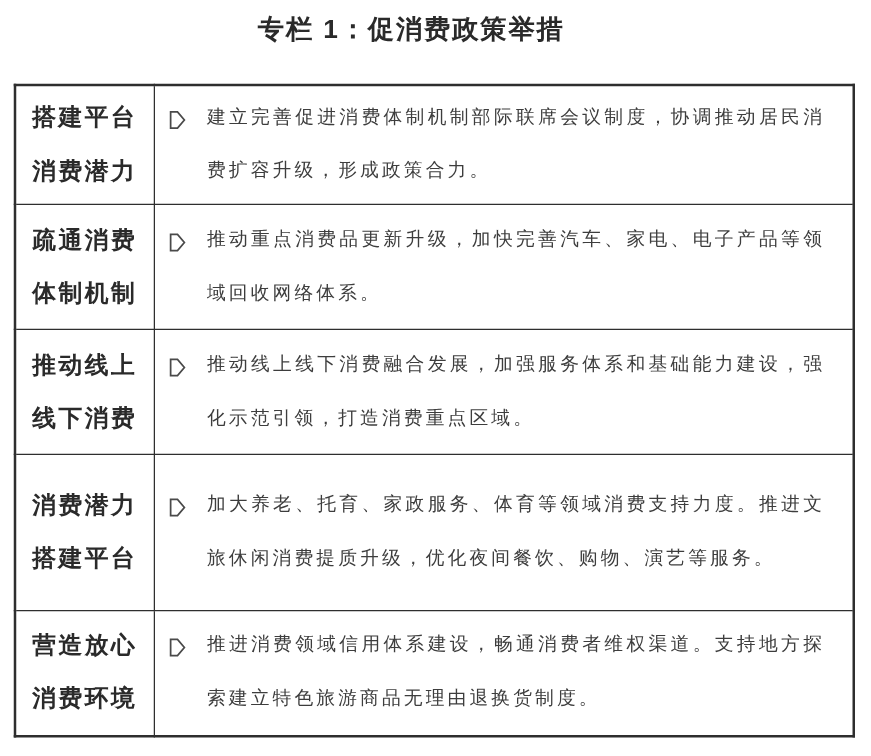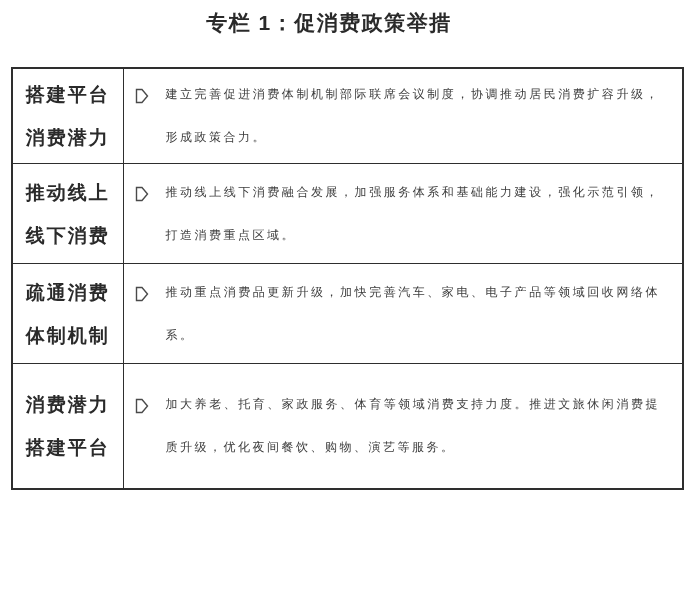--- a/index.html
+++ b/index.html
@@ -61,21 +61,21 @@
     align-items: flex-start;
   }
   .bullet {
     flex: 0 0 14px;
     margin: 15px 17px 0 0;
     display: block;
   }
   .content-text {
     flex: 1;
     font-family: "Liberation Serif", "DejaVu Serif", serif;
-    font-size: 12px;
+    font-size: 15px;
     line-height: 43px;
     letter-spacing: 2.5px;
     color: var(--text-color);
     text-align: justify;
     text-justify: inter-character;
   }
   tr.row-tall td { height: 125px; }
   tr.row-normal td { height: 100px; }
   tr.row-first td { height: 92px; }
 </style>
@@ -98,59 +98,73 @@
             <svg class="bullet" width="14" height="16" viewBox="0 0 14 16">
                 <path d="M1.5 1.5 L7 1.5 L12.5 8 L7 14.5 L1.5 14.5 Z" fill="none" stroke="#4a4a4a" stroke-width="1.4"></path>
               </svg>
             <div class="content-text">建立完善促进消费体制机制部际联席会议制度，协调推动居民消费扩容升级，形成政策合力。</div>
           </div>
         </td>
       </tr>
 
       <tr class="row-normal">
         <td class="label-cell">
+          <span>疏通消费</span><br>
+          <span>体制机制</span>
+        </td>
+        <td class="content-cell">
+          <div class="content-inner">
+            <svg class="bullet" width="14" height="16" viewBox="0 0 14 16">
+                <path d="M1.5 1.5 L7 1.5 L12.5 8 L7 14.5 L1.5 14.5 Z" fill="none" stroke="#4a4a4a" stroke-width="1.4"></path>
+              </svg>
+            <div class="content-text">推动重点消费品更新升级，加快完善汽车、家电、电子产品等领域回收网络体系。</div>
+          </div>
+        </td>
+      </tr>
+
+      <tr class="row-normal">
+        <td class="label-cell">
           <span>推动线上</span><br>
           <span>线下消费</span>
         </td>
         <td class="content-cell">
           <div class="content-inner">
             <svg class="bullet" width="14" height="16" viewBox="0 0 14 16">
                 <path d="M1.5 1.5 L7 1.5 L12.5 8 L7 14.5 L1.5 14.5 Z" fill="none" stroke="#4a4a4a" stroke-width="1.4"></path>
               </svg>
             <div class="content-text">推动线上线下消费融合发展，加强服务体系和基础能力建设，强化示范引领，打造消费重点区域。</div>
-          </div>
-        </td>
-      </tr>
-
-      <tr class="row-normal">
-        <td class="label-cell">
-          <span>疏通消费</span><br>
-          <span>体制机制</span>
-        </td>
-        <td class="content-cell">
-          <div class="content-inner">
-            <svg class="bullet" width="14" height="16" viewBox="0 0 14 16">
-                <path d="M1.5 1.5 L7 1.5 L12.5 8 L7 14.5 L1.5 14.5 Z" fill="none" stroke="#4a4a4a" stroke-width="1.4"></path>
-              </svg>
-            <div class="content-text">推动重点消费品更新升级，加快完善汽车、家电、电子产品等领域回收网络体系。</div>
           </div>
         </td>
       </tr>
 
       <tr class="row-tall">
         <td class="label-cell">
           <span>消费潜力</span><br>
           <span>搭建平台</span>
         </td>
         <td class="content-cell">
           <div class="content-inner">
             <svg class="bullet" width="14" height="16" viewBox="0 0 14 16">
                 <path d="M1.5 1.5 L7 1.5 L12.5 8 L7 14.5 L1.5 14.5 Z" fill="none" stroke="#4a4a4a" stroke-width="1.4"></path>
               </svg>
             <div class="content-text">加大养老、托育、家政服务、体育等领域消费支持力度。推进文旅休闲消费提质升级，优化夜间餐饮、购物、演艺等服务。</div>
           </div>
         </td>
       </tr>
 
+      <tr class="row-normal">
+        <td class="label-cell">
+          <span>营造放心</span><br>
+          <span>消费环境</span>
+        </td>
+        <td class="content-cell">
+          <div class="content-inner">
+            <svg class="bullet" width="14" height="16" viewBox="0 0 14 16">
+                <path d="M1.5 1.5 L7 1.5 L12.5 8 L7 14.5 L1.5 14.5 Z" fill="none" stroke="#4a4a4a" stroke-width="1.4"></path>
+              </svg>
+            <div class="content-text">推进消费领域信用体系建设，畅通消费者维权渠道。支持地方探索建立特色旅游商品无理由退换货制度。</div>
+          </div>
+        </td>
+      </tr>
     </tbody>
   </table>
 
 </div>
 
 </body></html>

